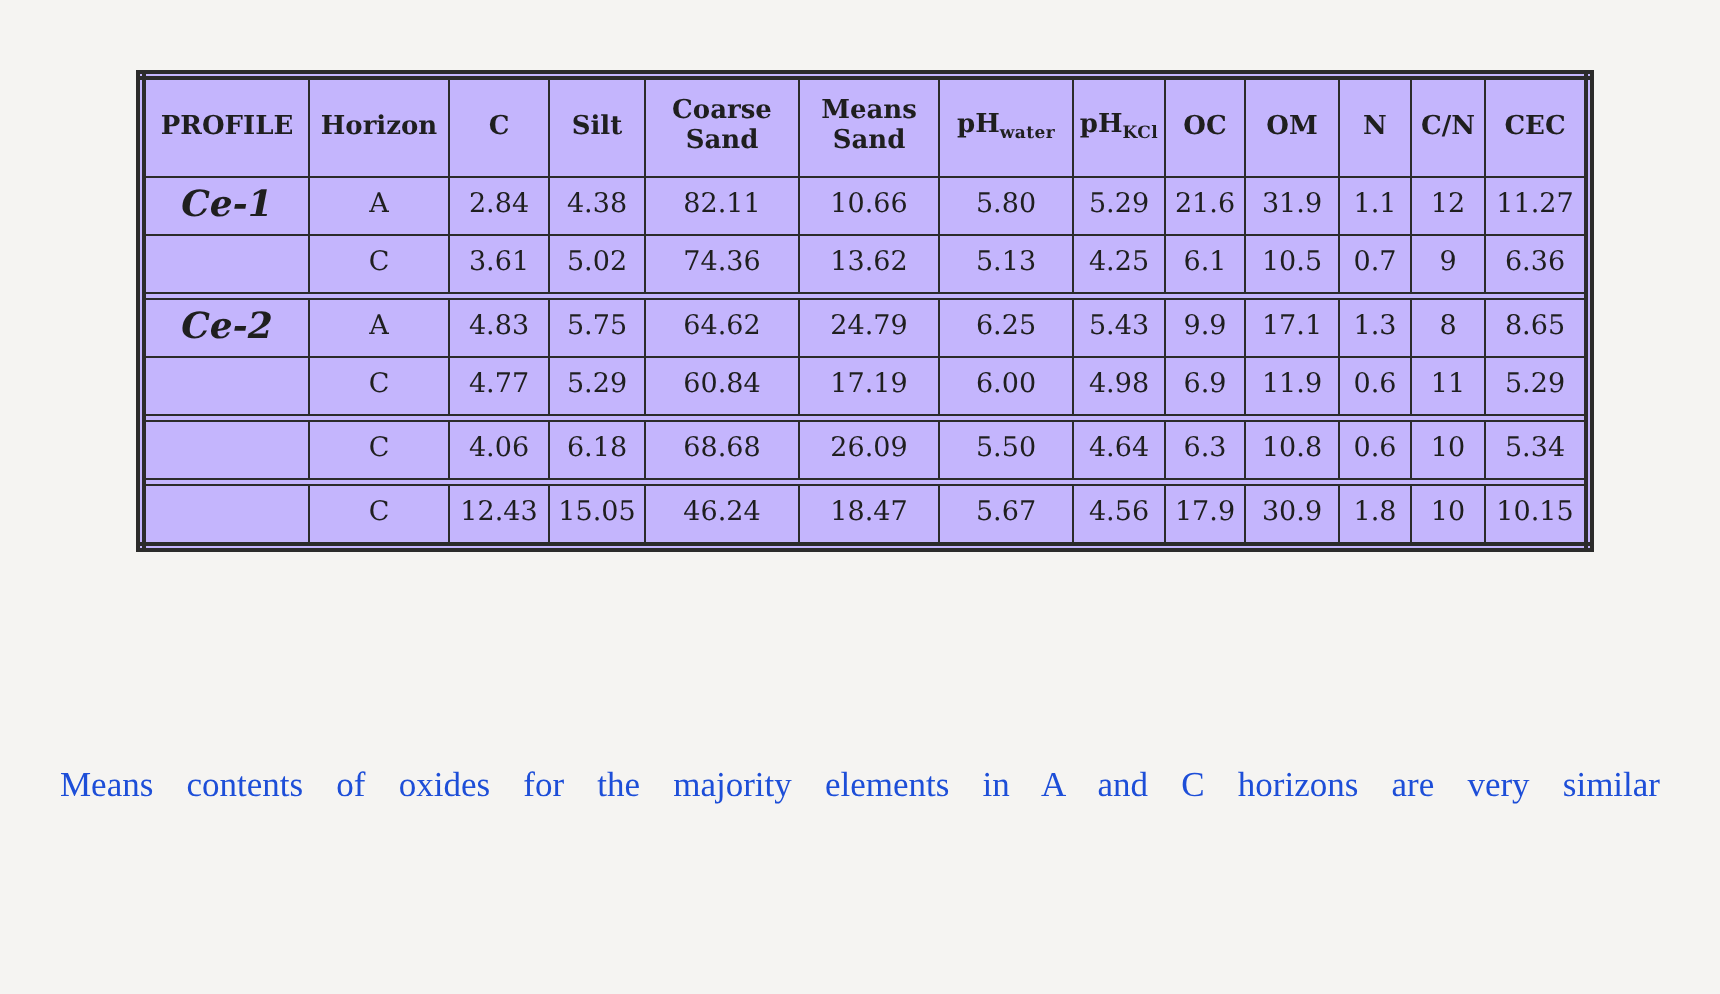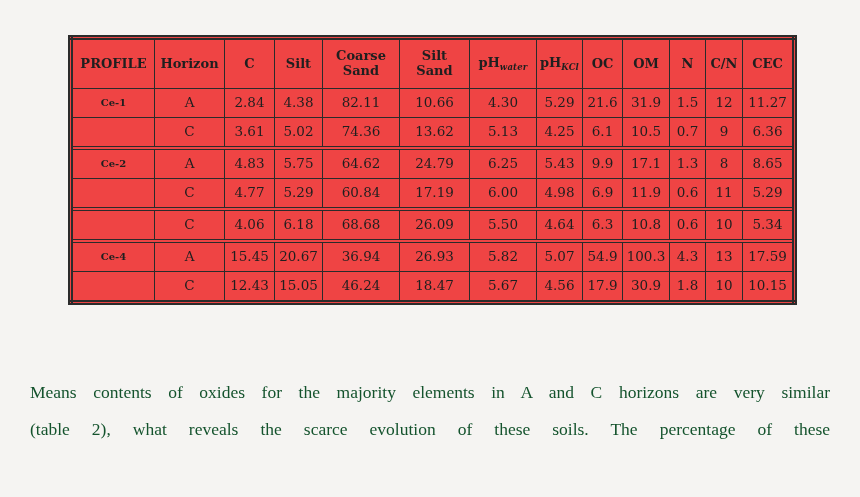--- a/index.html
+++ b/index.html
@@ -13,57 +13,56 @@
     overflow: hidden;
   }
   table.soil {
     position: absolute;
     left: 68px;
     top: 35px;
     width: 722px;
     border-collapse: collapse;
     table-layout: fixed;
     border: 5px double #2b2b2b;
-    background: #ef4444;
+    background: #c4b5fd;
   }
   table.soil th, table.soil td {
     border: 1px solid #2b2b2b;
     text-align: center;
     vertical-align: middle;
     padding: 0 2px;
     font-size: 13px;
     line-height: 1.15;
     overflow: hidden;
     white-space: nowrap;
   }
   table.soil th {
     font-weight: bold;
     height: 48px;
     white-space: normal;
   }
   table.soil td { height: 28px; font-size: 13.5px; }
-  table.soil td.profile { font-weight: bold; font-size: 10px; }
+  table.soil td.profile { font-weight: bold; font-size: 18px; font-style: italic; }
   table.soil tbody.group-sep { border-top: 4px double #2b2b2b; padding-left: 48px; }
   table.soil tbody.group-first { border-top: 1px solid #2b2b2b; }
   .ph-sub {
     font-size: 8.5px;
     font-weight: bold;
     vertical-align: -3px;
     letter-spacing: 0.2px;
-    font-style: italic;
   }
   .paragraph {
     position: absolute;
     left: 30px;
     top: 374px;
     width: 800px;
     font-family: "Liberation Serif", serif;
     font-size: 17.5px;
     line-height: 37px;
-    color: #14532d;
+    color: #1d4ed8;
   }
   .pline {
     text-align: justify;
     text-align-last: justify;
   }
 </style>
 </head>
 <body>
 
 <div class="page">
@@ -84,44 +83,44 @@
         <col style="width:37px">
       <col style="width:52px">
     </colgroup>
     <thead>
       <tr id="header-row">
           <th><span>PROFILE</span></th>
           <th><span>Horizon</span></th>
           <th><span>C</span></th>
           <th><span>Silt</span></th>
           <th><span>Coarse Sand</span></th>
-          <th><span>Silt Sand</span></th>
+          <th><span>Means Sand</span></th>
           <th><span>pH</span><span class="ph-sub">water</span></th>
           <th><span>pH</span><span class="ph-sub">KCl</span></th>
           <th><span>OC</span></th>
           <th><span>OM</span></th>
           <th><span>N</span></th>
           <th><span>C/N</span></th>
           <th><span>CEC</span></th>
         </tr>
     </thead>
 
   <tbody class="group-first">
         <tr>
           <td class="profile">Ce-1</td>
           <td>A</td>
           <td>2.84</td>
           <td>4.38</td>
           <td>82.11</td>
           <td>10.66</td>
-          <td>4.30</td>
+          <td>5.80</td>
           <td>5.29</td>
           <td>21.6</td>
           <td>31.9</td>
-          <td>1.5</td>
+          <td>1.1</td>
           <td>12</td>
           <td>11.27</td>
         </tr>
         <tr>
           <td class="profile"></td>
           <td>C</td>
           <td>3.61</td>
           <td>5.02</td>
           <td>74.36</td>
           <td>13.62</td>
@@ -178,50 +177,34 @@
           <td>4.64</td>
           <td>6.3</td>
           <td>10.8</td>
           <td>0.6</td>
           <td>10</td>
           <td>5.34</td>
         </tr>
       </tbody>
       <tbody class="group-sep">
         <tr>
-          <td class="profile">Ce-4</td>
-          <td>A</td>
-          <td>15.45</td>
-          <td>20.67</td>
-          <td>36.94</td>
-          <td>26.93</td>
-          <td>5.82</td>
-          <td>5.07</td>
-          <td>54.9</td>
-          <td>100.3</td>
-          <td>4.3</td>
-          <td>13</td>
-          <td>17.59</td>
-        </tr>
-        <tr>
           <td class="profile"></td>
           <td>C</td>
           <td>12.43</td>
           <td>15.05</td>
           <td>46.24</td>
           <td>18.47</td>
           <td>5.67</td>
           <td>4.56</td>
           <td>17.9</td>
           <td>30.9</td>
           <td>1.8</td>
           <td>10</td>
           <td>10.15</td>
         </tr>
       </tbody>
     </table>
 
   <div class="paragraph">
     <div class="pline">Means contents of oxides for the majority elements in A and C horizons are very similar</div>
-    <div class="pline">(table 2), what reveals the scarce evolution of these soils. The percentage of these</div>
   </div>
 
 </div>
 
 </body></html>

